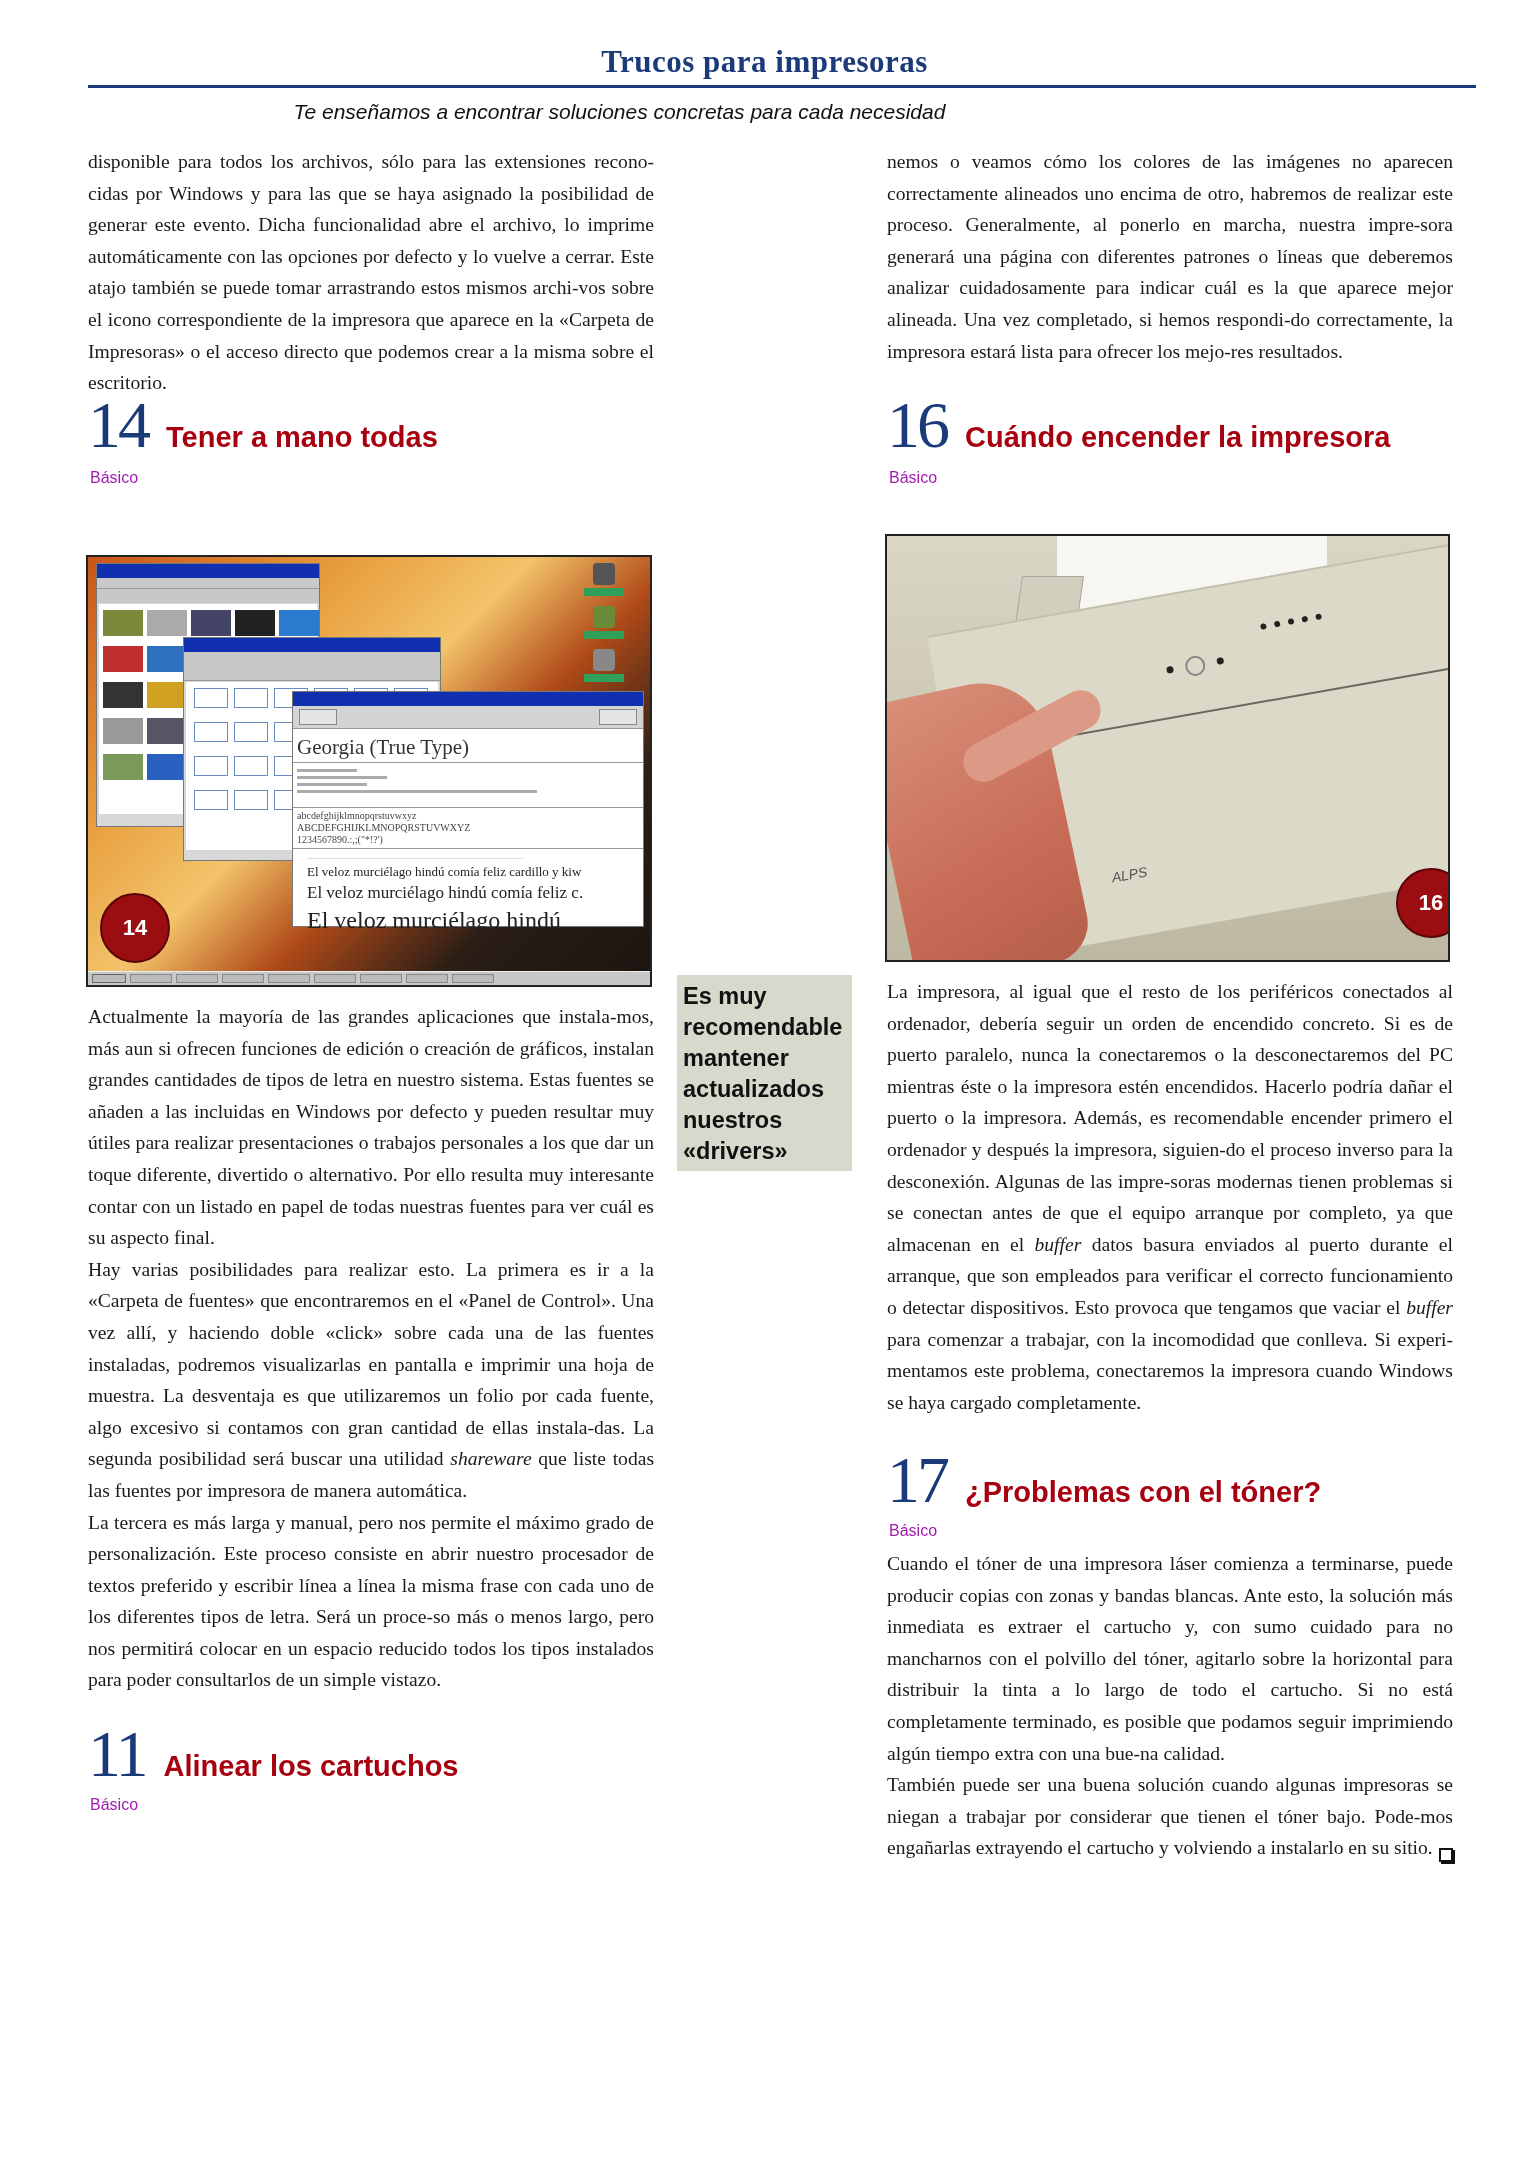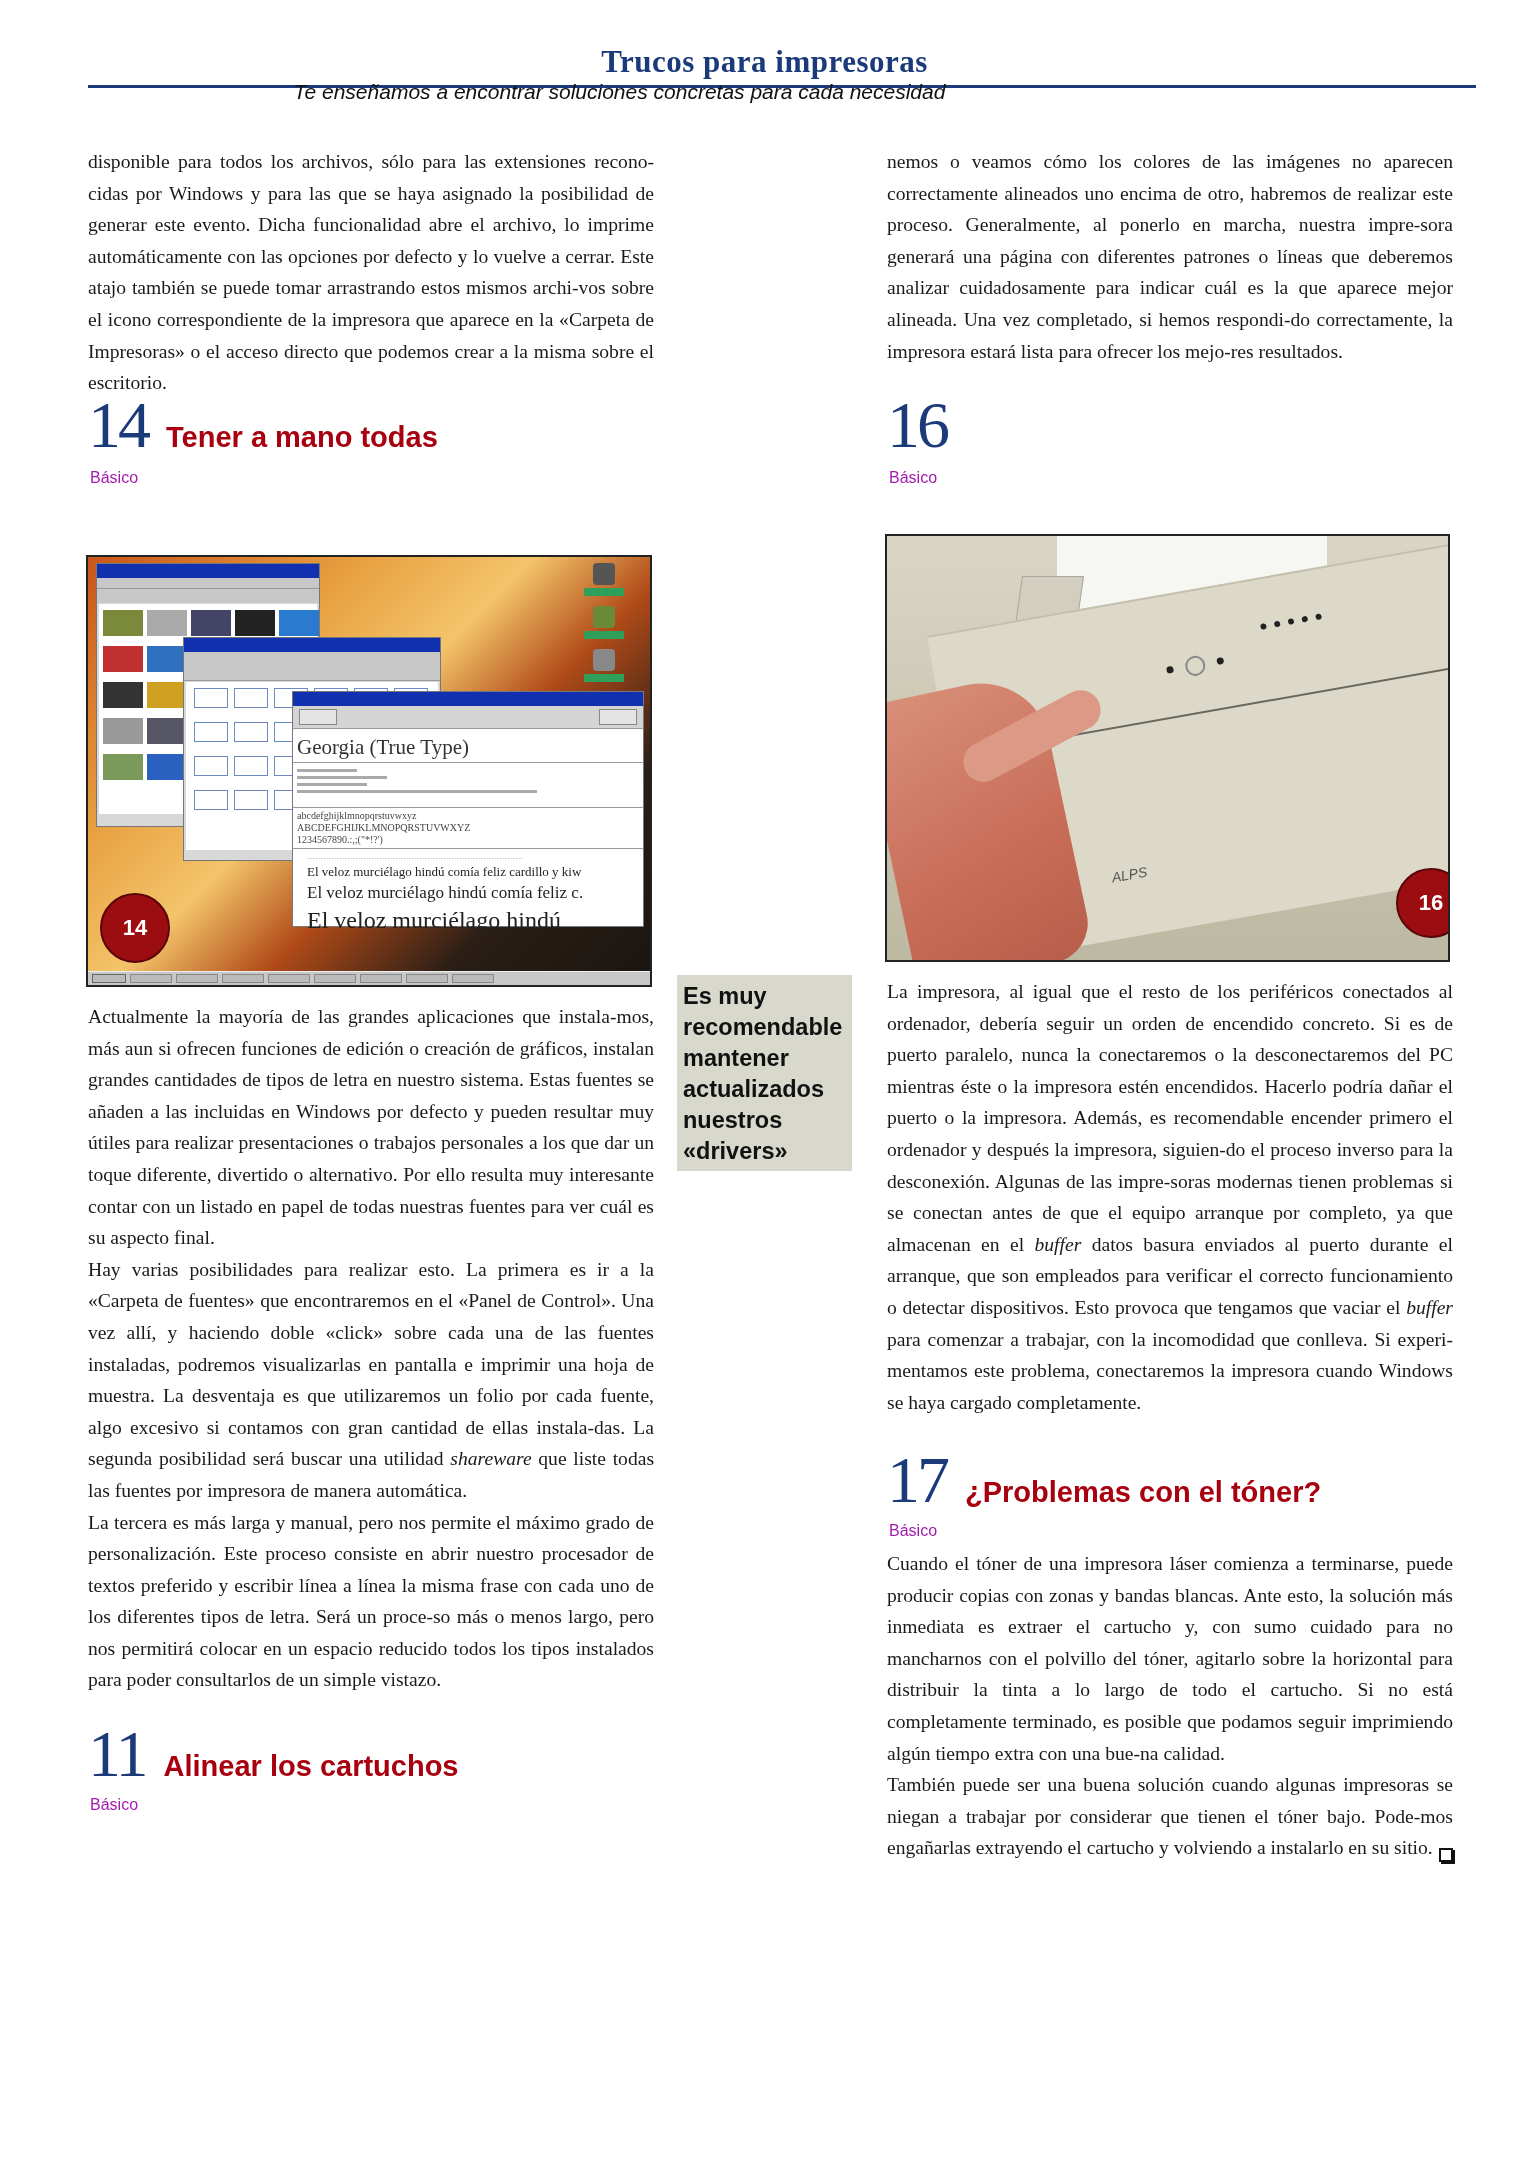--- a/index.html
+++ b/index.html
@@ -1,19 +1,19 @@
 <!DOCTYPE html>
 <html><head>
 <meta charset="utf-8">
 <style>
   html, body { margin:0; padding:0; background:#ffffff; }
   body { width:1529px; height:2160px; position:relative; overflow:hidden; font-family:"Liberation Serif", serif; color:#1a1a1a; }
   .hdr-title { position:absolute; left:0; width:1529px; top:44px; text-align:center; font-family:"Liberation Serif", serif; font-weight:bold; font-size:31px; color:#1b3a7a; letter-spacing:0.5px; }
   .hdr-rule { position:absolute; left:88px; width:1388px; top:85px; height:3px; background:#1b3a7a; }
-  .hdr-sub { position:absolute; left:0; width:1239px; top:80px; text-align:center; font-family:"Liberation Sans", sans-serif; font-style:italic; font-size:21px; color:#111; }
+  .hdr-sub { position:absolute; left:0; width:1239px; top:100px; text-align:center; font-family:"Liberation Sans", sans-serif; font-style:italic; font-size:21px; color:#111; }
 
   .col { position:absolute; width:566px; }
   .col-left { left:88px; top:146px; }
   .col-right { left:887px; top:146px; }
   .p { font-size:19.6px; line-height:31.6px; text-align:justify; margin:0; hyphens:manual; }
   .p i { font-style:italic; }
 
   .sec-head { display:flex; align-items:baseline; margin:0; }
   .sec-num { font-family:"Liberation Serif", serif; font-size:66px; line-height:64px; color:#1b3a7a; font-weight:normal; letter-spacing:-3px; margin-right:18px; }
   .sec-title { font-family:"Liberation Sans", sans-serif; font-weight:bold; font-size:29px; line-height:36px; color:#a8000f; }
@@ -183,20 +183,21 @@
   <div class="level" style="margin-top:2px;">Básico</div>
 </div>
 
 <div class="col col-right">
   <p class="p">nemos o veamos cómo los colores de las imágenes no aparecen correctamente alineados uno encima de otro, habremos de realizar este proceso. Generalmente, al ponerlo en marcha, nuestra impre-sora generará una página con diferentes patrones o líneas que deberemos analizar cuidadosamente para indicar cuál es la que aparece mejor alineada. Una vez completado, si hemos respondi-do correctamente, la impresora estará lista para ofrecer los mejo-res resultados.</p>
 </div>
 
 <div class="col" style="left:887px; top:393px;">
   <div class="sec-head">
     <span class="sec-num">16</span>
+    <span class="sec-title">Cuándo encender la impresora</span>
   </div>
   <div class="level">Básico</div>
 </div>
 
 <div class="photo" style="left:885px; top:534px; width:561px; height:424px; background:linear-gradient(180deg,#d9d6c6 0%,#cfcab6 40%,#bdb8a2 100%);">
   <div style="position:absolute; left:170px; top:0; width:270px; height:150px; background:#f6f6f2;"></div>
   <div style="position:absolute; left:125px; top:40px; width:60px; height:140px; background:#d2cfbf; border:1px solid #aaa6a0; transform:skewX(-8deg);"></div>
   <div style="position:absolute; left:40px; top:100px; width:560px; height:330px; background:#dcd9c8; transform:rotate(-10deg); transform-origin:0 0; border-top:2px solid #c4c0ae;">
     <div style="position:absolute; left:40px; top:120px; width:520px; height:2px; background:#6a685e;"></div>
     <div style="position:absolute; left:230px; top:70px; display:flex; gap:12px;">

